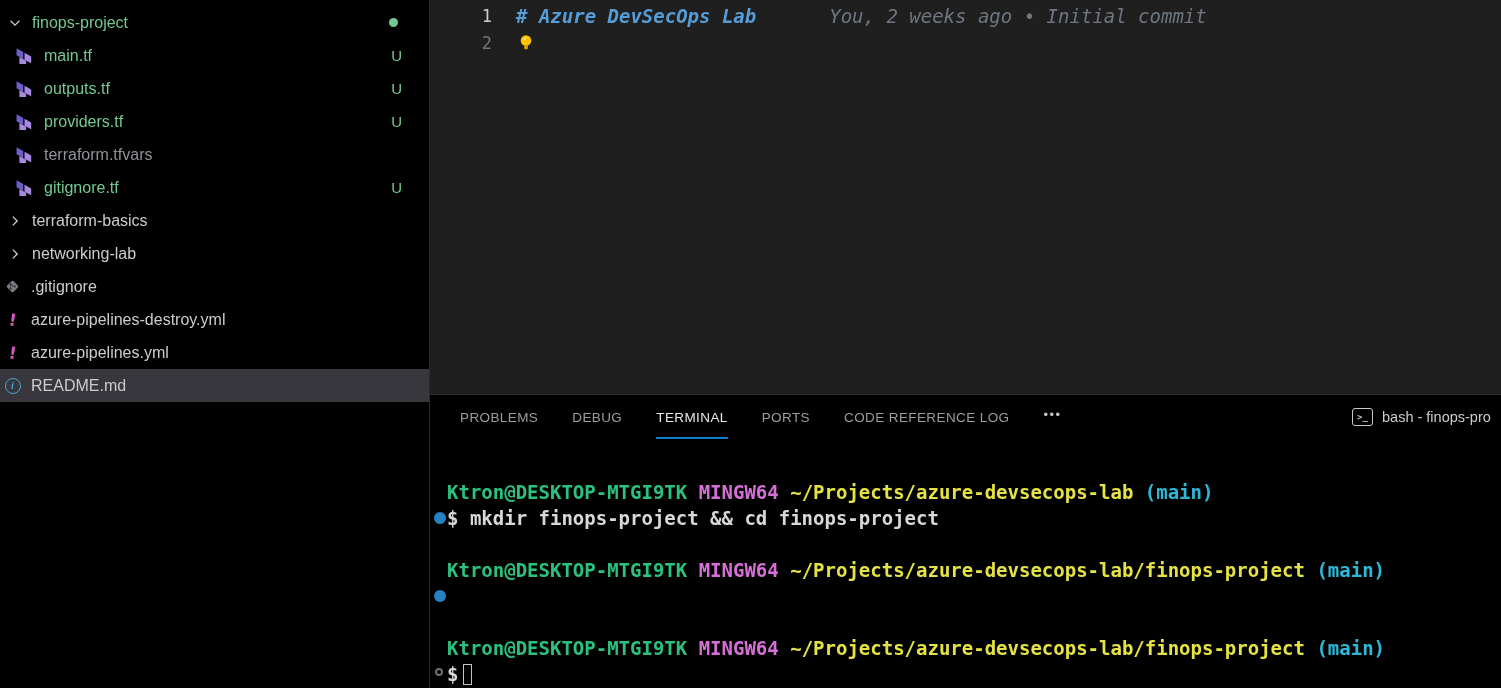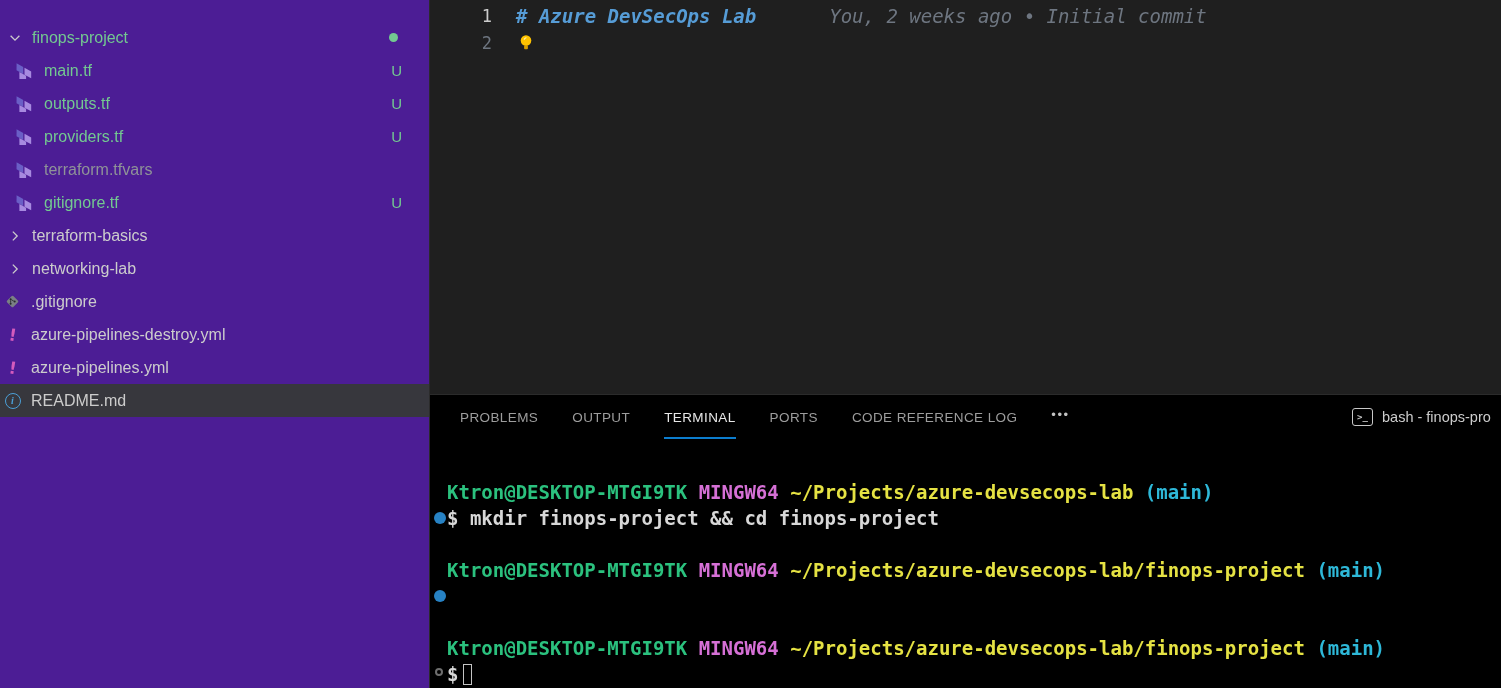--- a/index.html
+++ b/index.html
@@ -1,21 +1,21 @@
 <!DOCTYPE html>
 <html><head>
 <meta charset="utf-8">
 <style>
   * { margin:0; padding:0; box-sizing:border-box; }
   html,body { width:1501px; height:688px; overflow:hidden; }
   body { background:#181818; font-family:"Liberation Sans", sans-serif; }
   .app { display:flex; width:1501px; height:688px; }
 
   
-  .sidebar { width:430px; flex:none; background:#4c1d95; border-right:1px solid #2b2b2b; padding-top:21px; }
+  .sidebar { width:430px; flex:none; background:#000000; border-right:1px solid #2b2b2b; padding-top:6px; }
   .row { height:33px; display:flex; align-items:center; font-size:16px; color:#cccccc; cursor:pointer; white-space:nowrap; }
   .row.selected { background:#37373d; }
   .twisty { margin-left:8px; width:14px; flex:none; display:flex; align-items:center; }
   .ficon { flex:none; display:flex; align-items:center; justify-content:center; width:17px; }
   .indent-1 .ficon { margin-left:15px; width:19px; }
   .indent-0 .ficon { margin-left:4px; width:17px; }
   .lbl { margin-left:10px; }
   .c-green { color:#73c991; }
   .c-gray  { color:#8f9398; }
   .c-default { color:#cccccc; }
@@ -178,21 +178,21 @@
         <div class="eline"><span class="lnum active">1</span><span class="codearea"><span class="md-heading"># Azure DevSecOps Lab</span><span class="blame">You, 2 weeks ago • Initial commit</span></span></div>
         <div class="eline"><span class="lnum">2</span><span class="codearea"><span class="bulb"><svg width="16" height="18" viewBox="0 0 16 18">
                 <circle cx="8" cy="6.6" r="5.3" fill="#ffc300"></circle>
                 <rect x="6.1" y="11.6" width="3.8" height="3.6" rx="0.9" fill="#d89e00"></rect>
                 <path d="M6.3 5.2a2.3 2.3 0 0 1 1.7-1.5" stroke="#fff3c0" stroke-width="1.1" fill="none" stroke-linecap="round"></path>
               </svg></span></span></div>
       </div>
     <div class="panel">
       <div class="ptabs">
           <span class="tab">PROBLEMS</span>
-          <span class="tab">OUTPUT</span>
+          <span class="tab">DEBUG</span>
           <span class="tab active">TERMINAL</span>
           <span class="tab">PORTS</span>
           <span class="tab">CODE REFERENCE LOG</span>
           <span class="tab more">•••</span>
         </div>
       <div class="term-meta">
         <span class="term-icon">&gt;_</span>
         <span>bash - finops-pro</span>
       </div>
       <div class="terminal">

